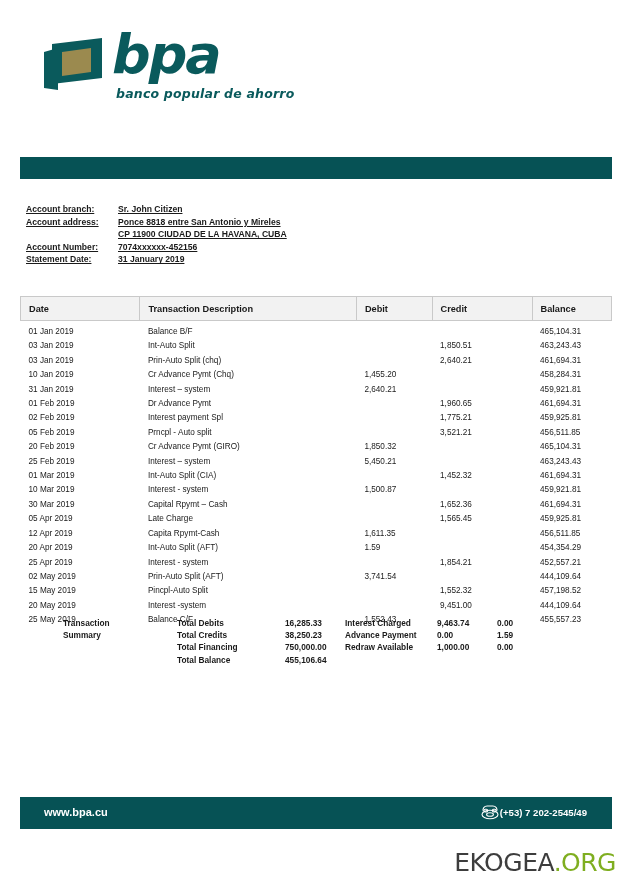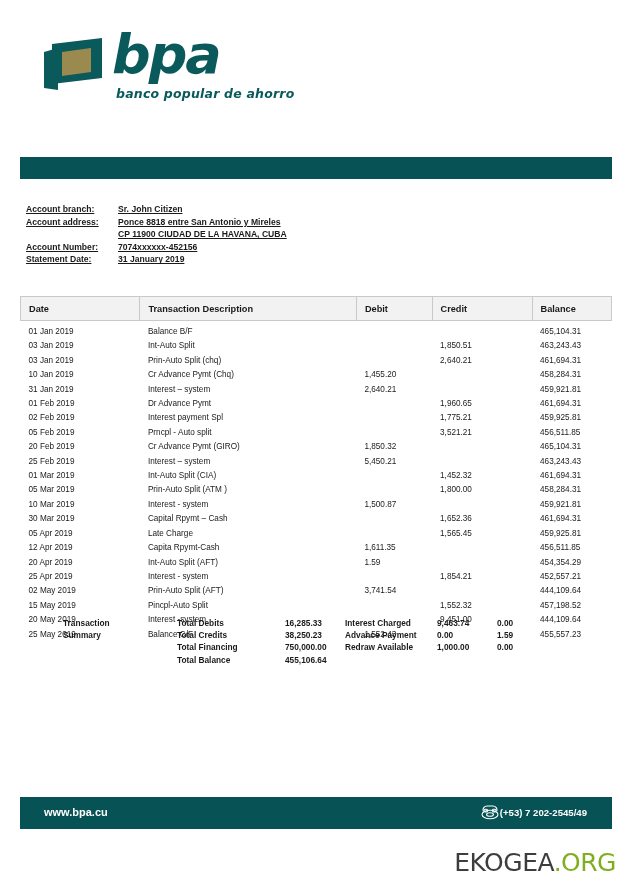--- a/index.html
+++ b/index.html
@@ -308,27 +308,20 @@
         <td>5,450.21</td>
         <td>&nbsp;</td>
         <td>463,243.43</td>
       </tr>
       <tr>
         <td>01 Mar 2019</td>
         <td>Int-Auto Split (CIA)</td>
         <td>&nbsp;</td>
         <td>1,452.32</td>
         <td>461,694.31</td>
-      </tr>
-      <tr>
-        <td>05 Mar 2019</td>
-        <td>Prin-Auto Split (ATM )</td>
-        <td>&nbsp;</td>
-        <td>1,800.00</td>
-        <td>458,284.31</td>
       </tr>
       <tr>
         <td>10 Mar 2019</td>
         <td>Interest  - system</td>
         <td>1,500.87</td>
         <td>&nbsp;</td>
         <td>459,921.81</td>
       </tr>
       <tr>
         <td>30 Mar 2019</td>

